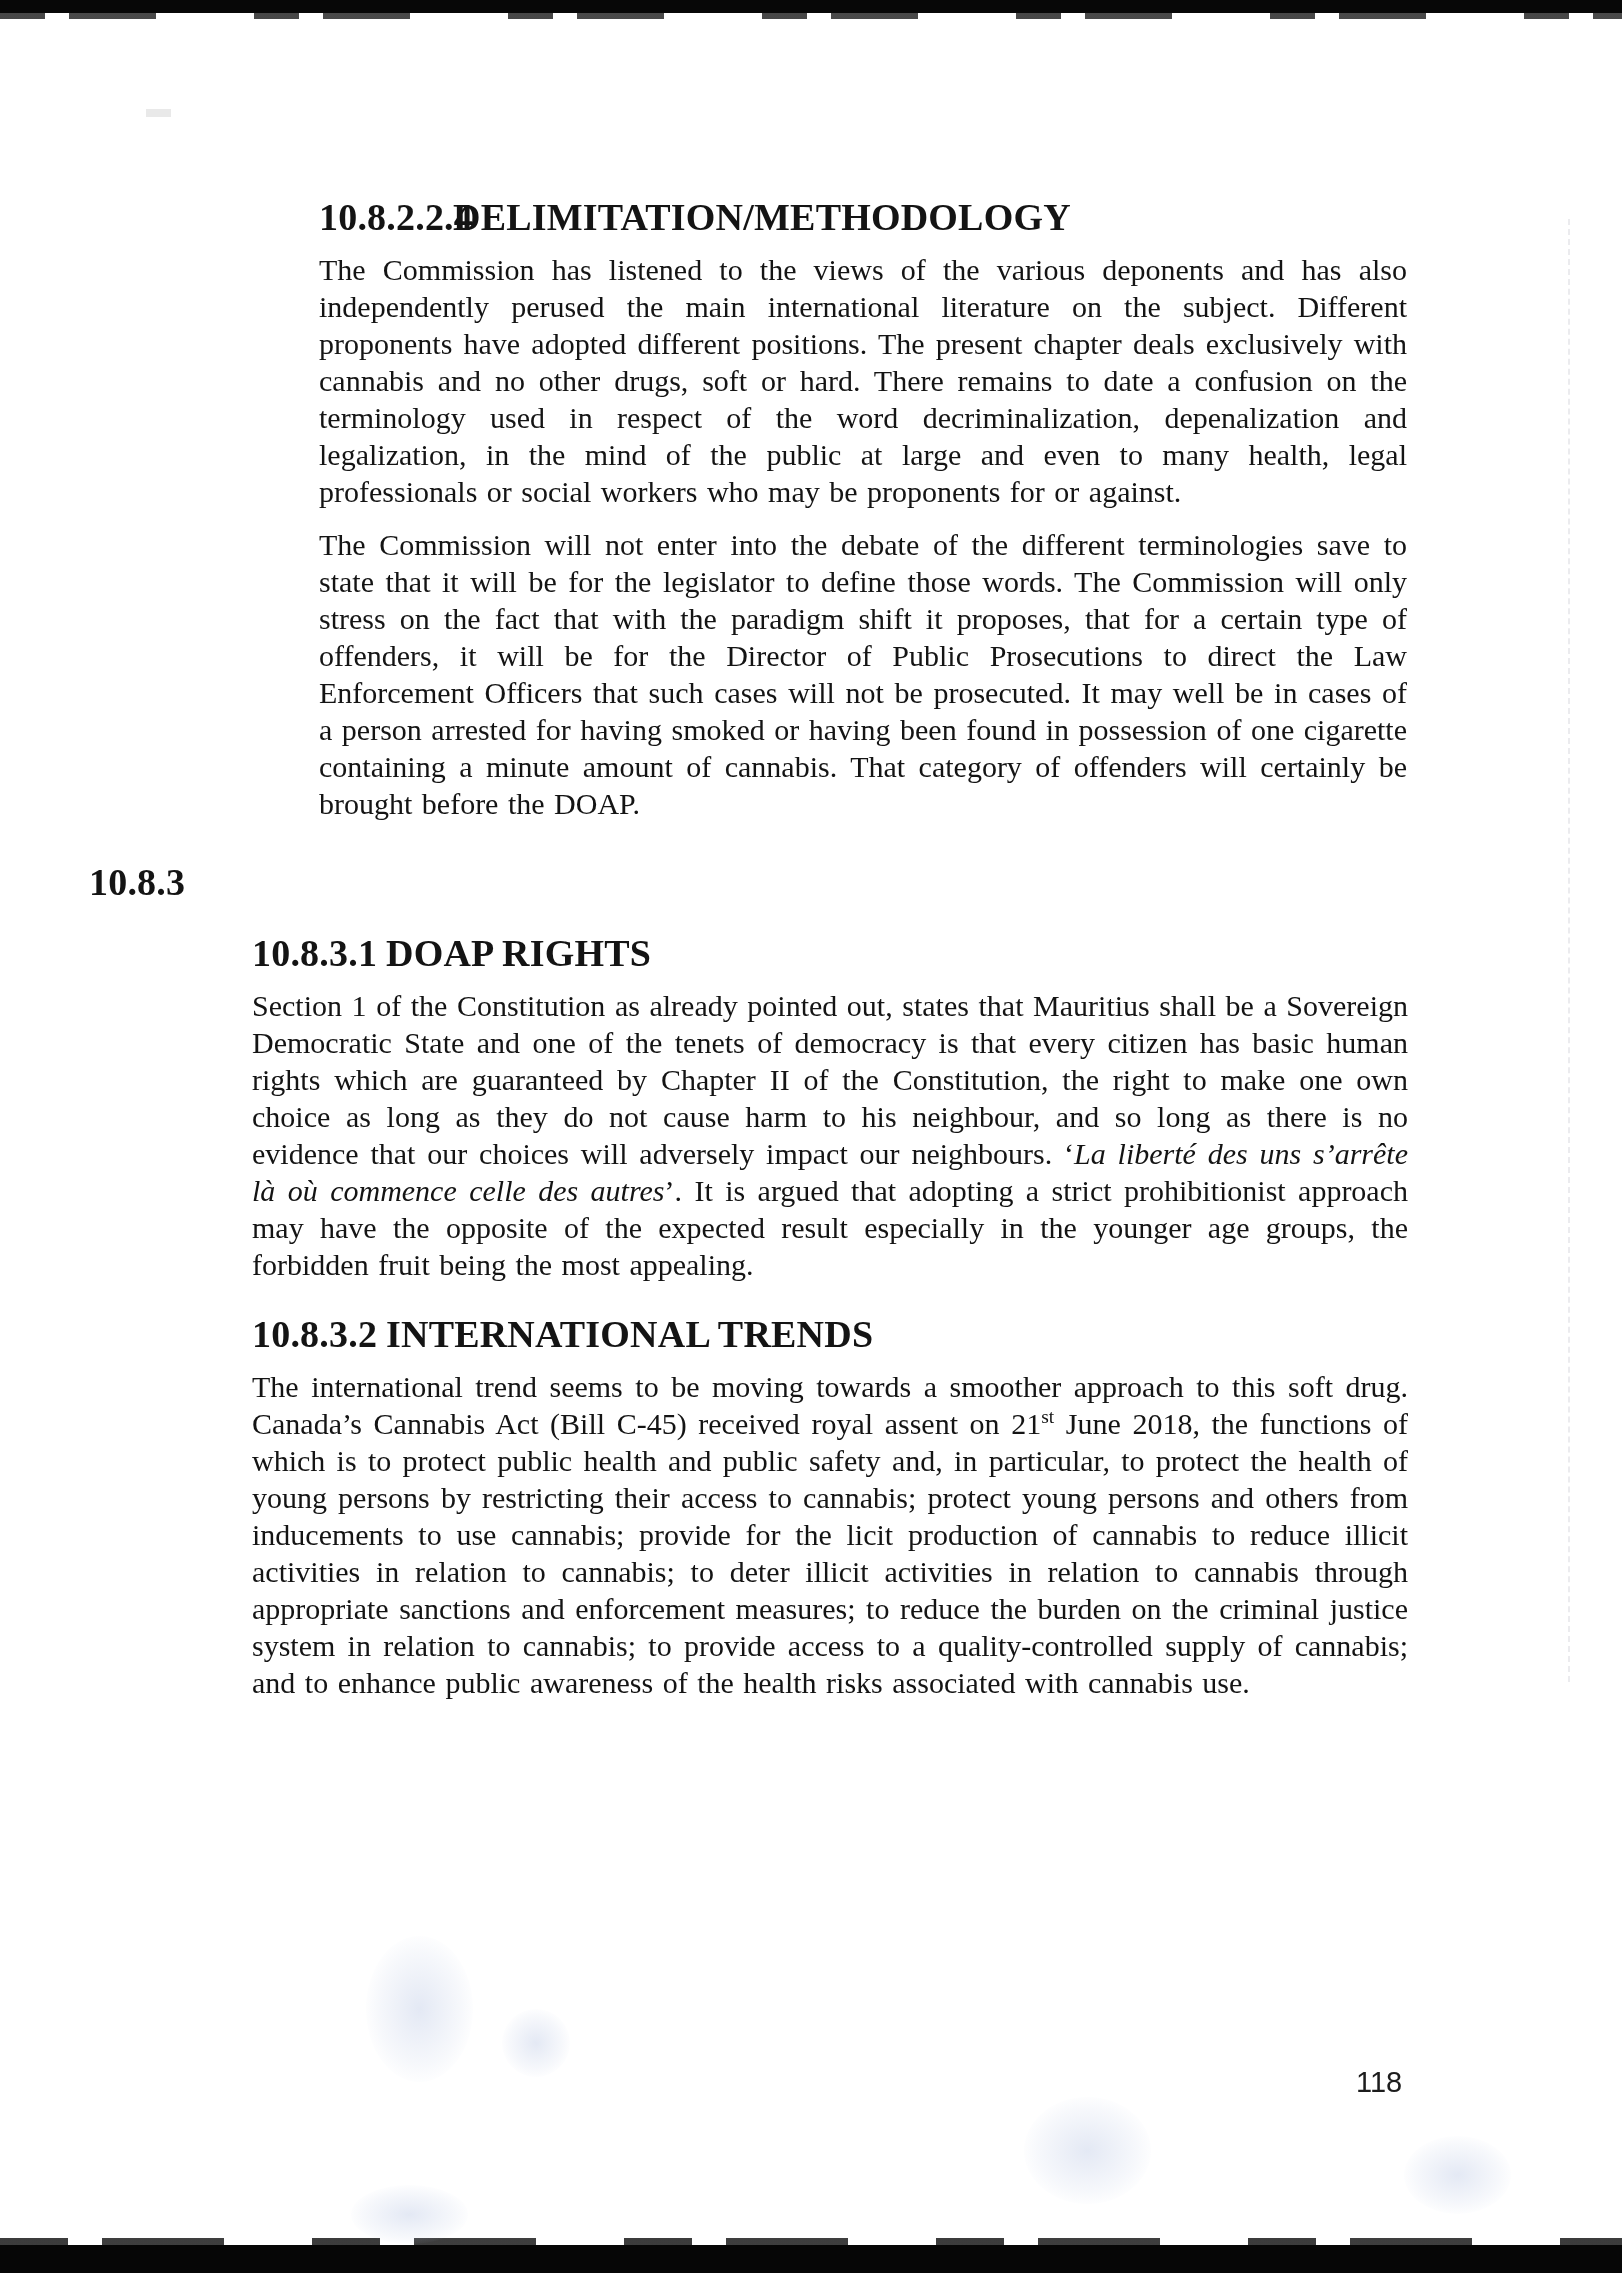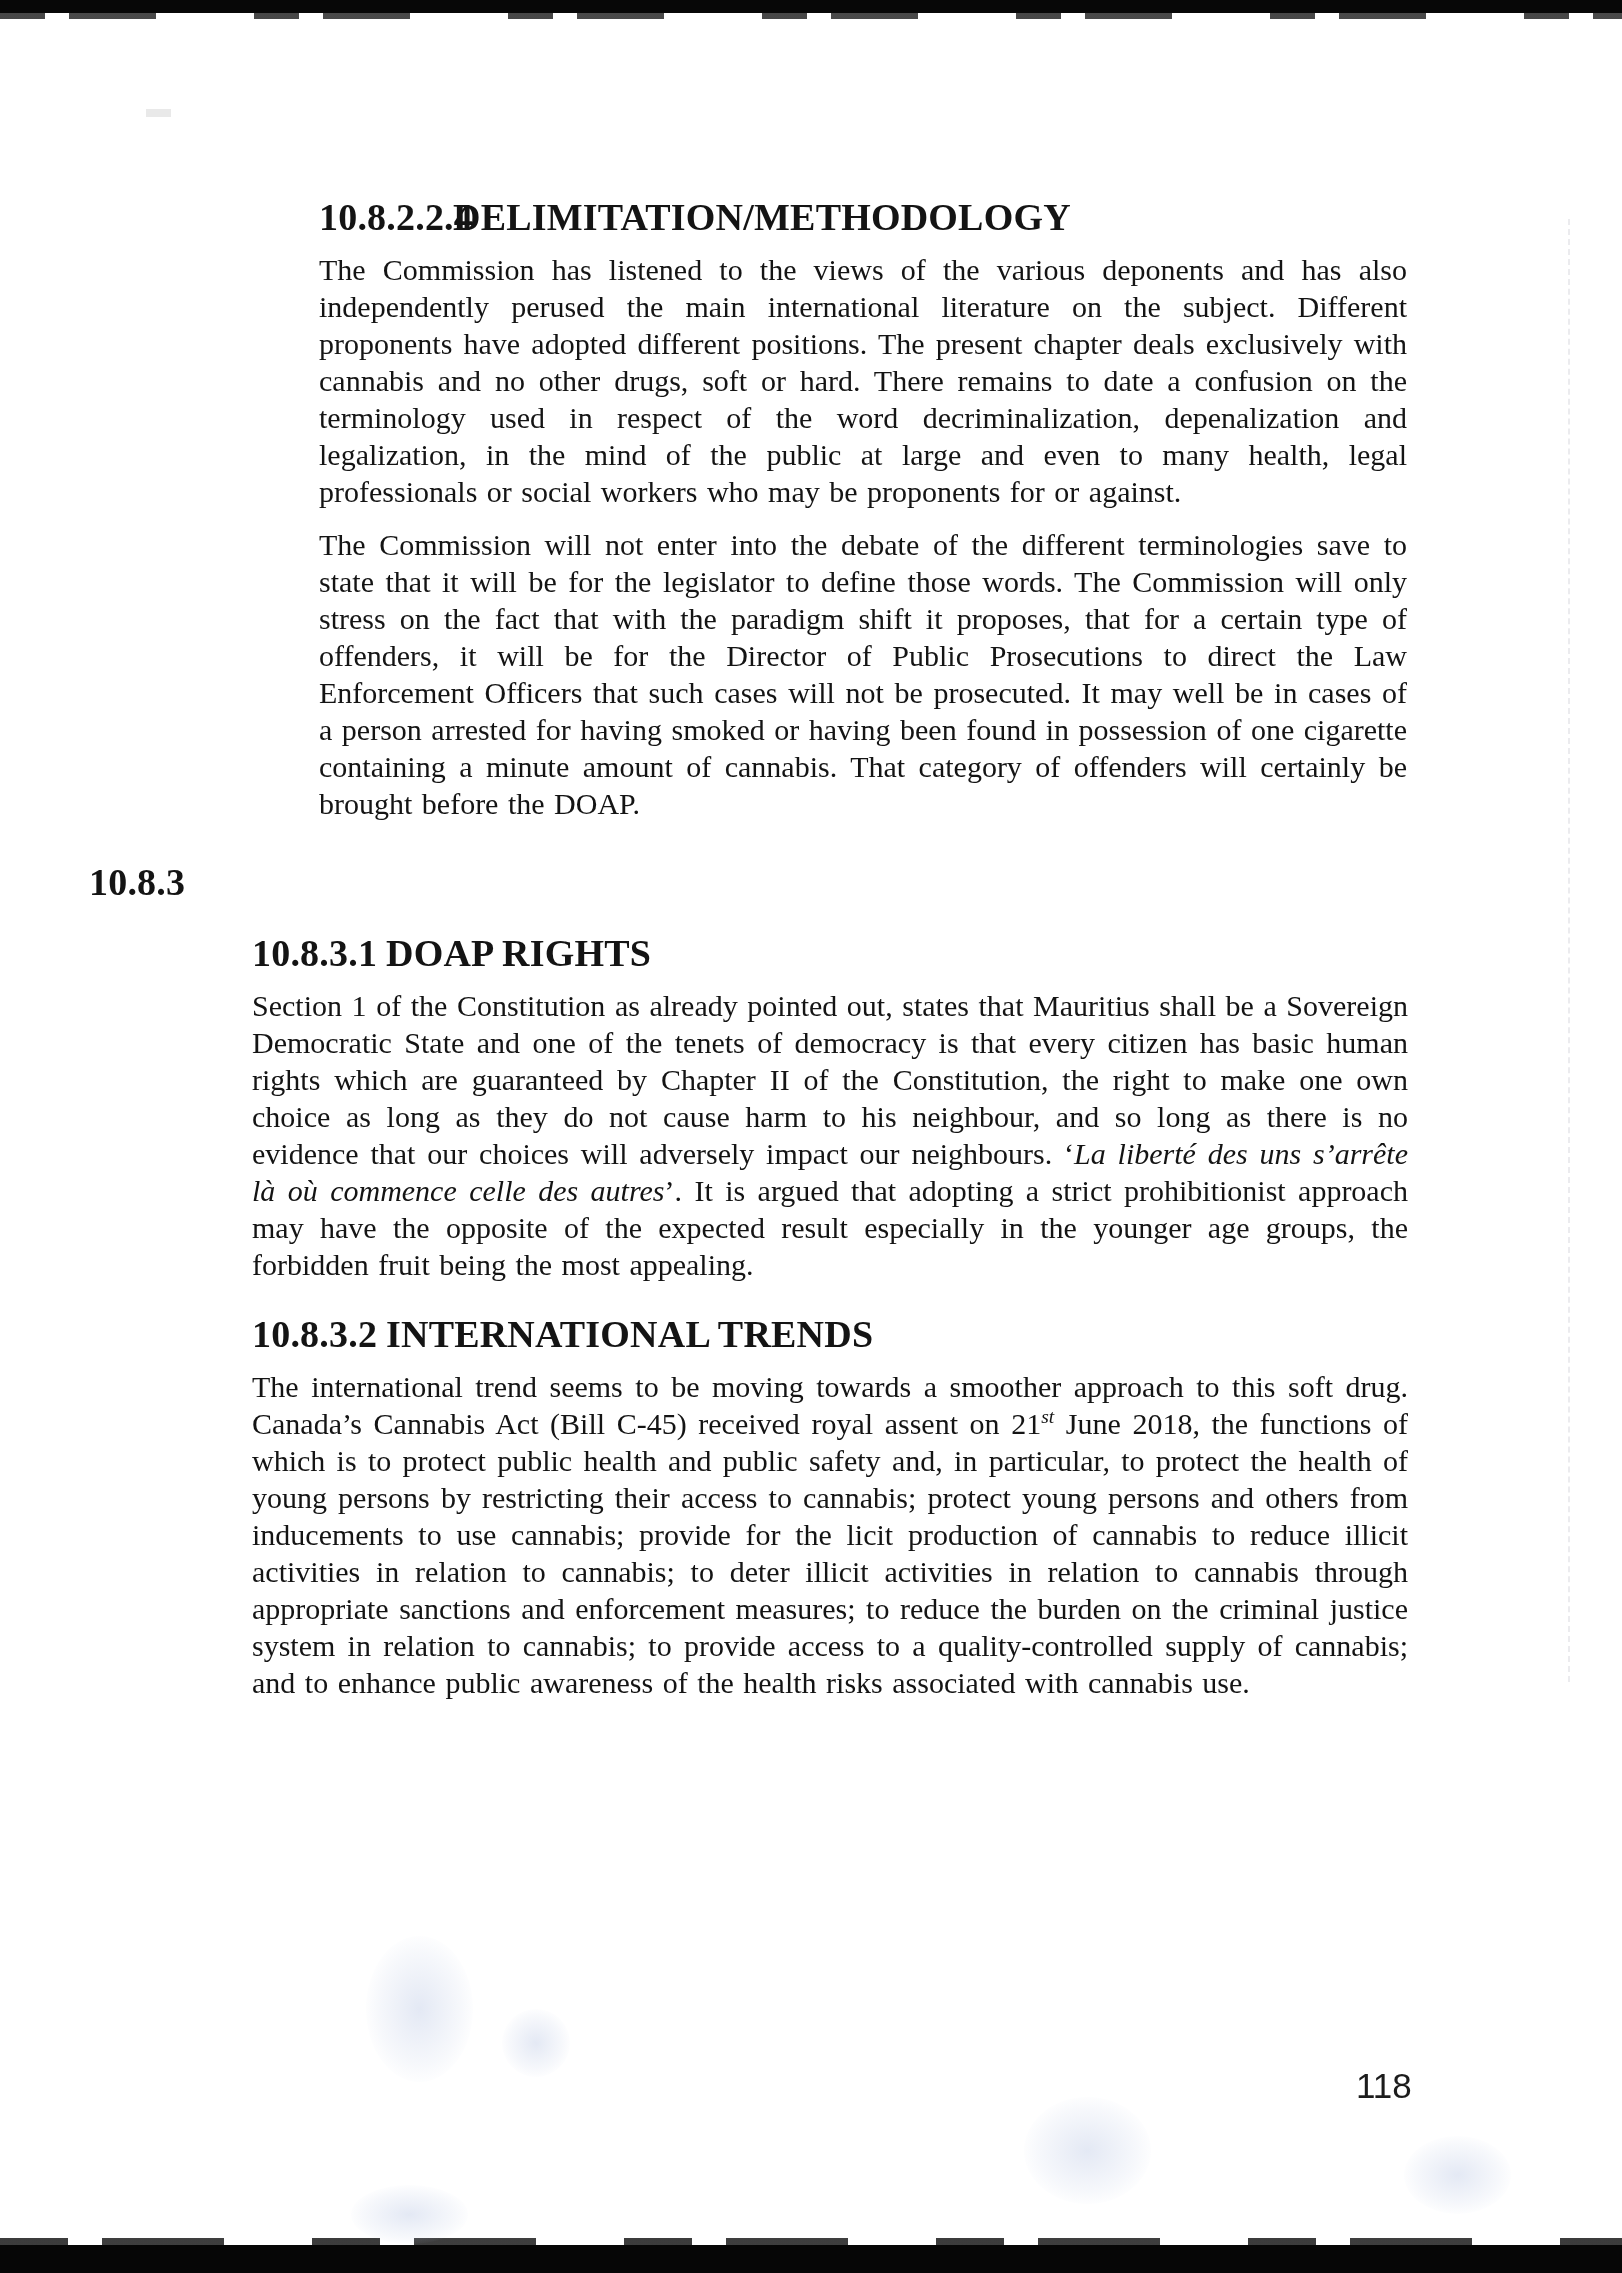--- a/index.html
+++ b/index.html
@@ -109,28 +109,27 @@
   }
   .para-full {
     margin-left: 252px;
     width: 1156px;
   }
   .italic { font-style: italic; }
   sup.ord {
     font-size: 19.5px;
     line-height: 0;
     vertical-align: super;
-    font-style: italic;
   }
   .page-number {
     position: absolute;
     left: 1356px;
     top: 2066px;
     font-family: "Liberation Sans", "DejaVu Sans", sans-serif;
-    font-size: 35px;
+    font-size: 29px;
     color: #1c1c1c;
   }
 </style>
 </head>
 <body>
 
 <div class="scan-bar-top"></div>
 <div class="scan-bar-bottom"></div>
 <div class="artifact-vline"></div>
 <div class="artifact-dash"></div>

